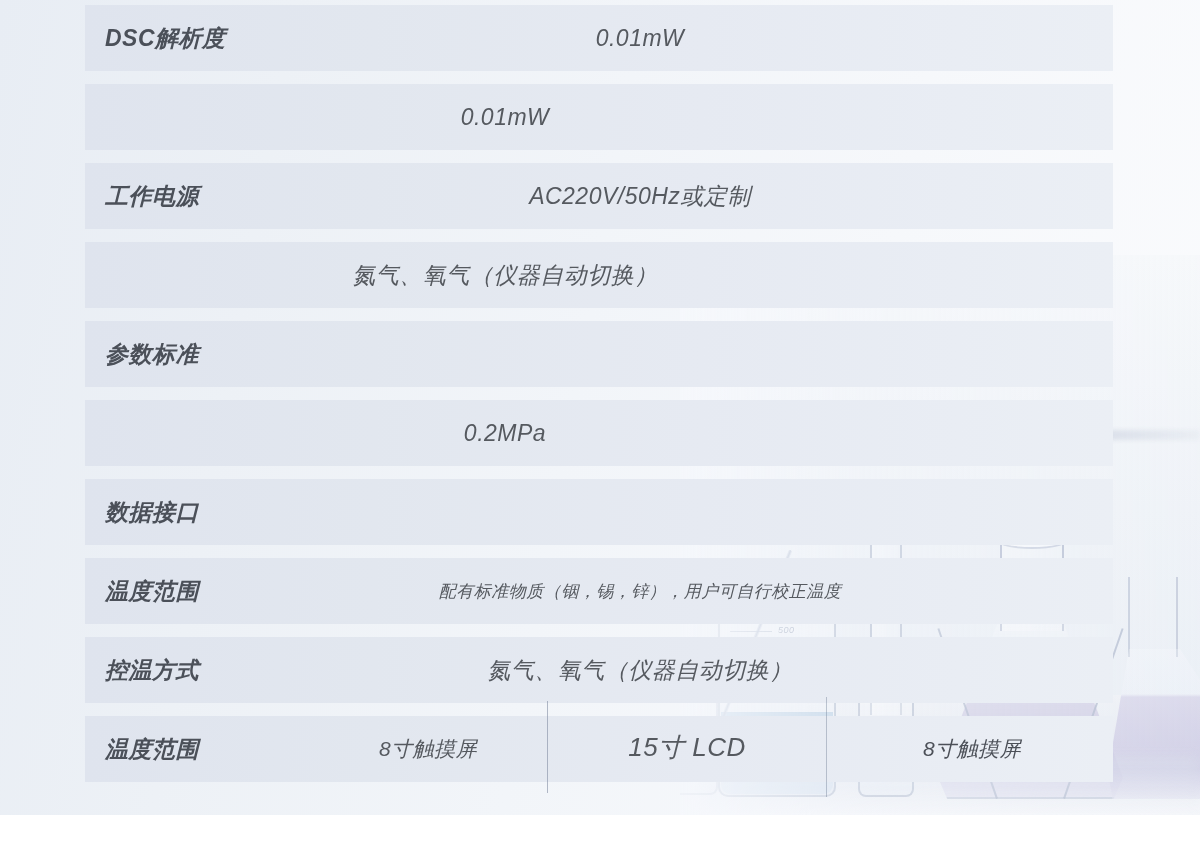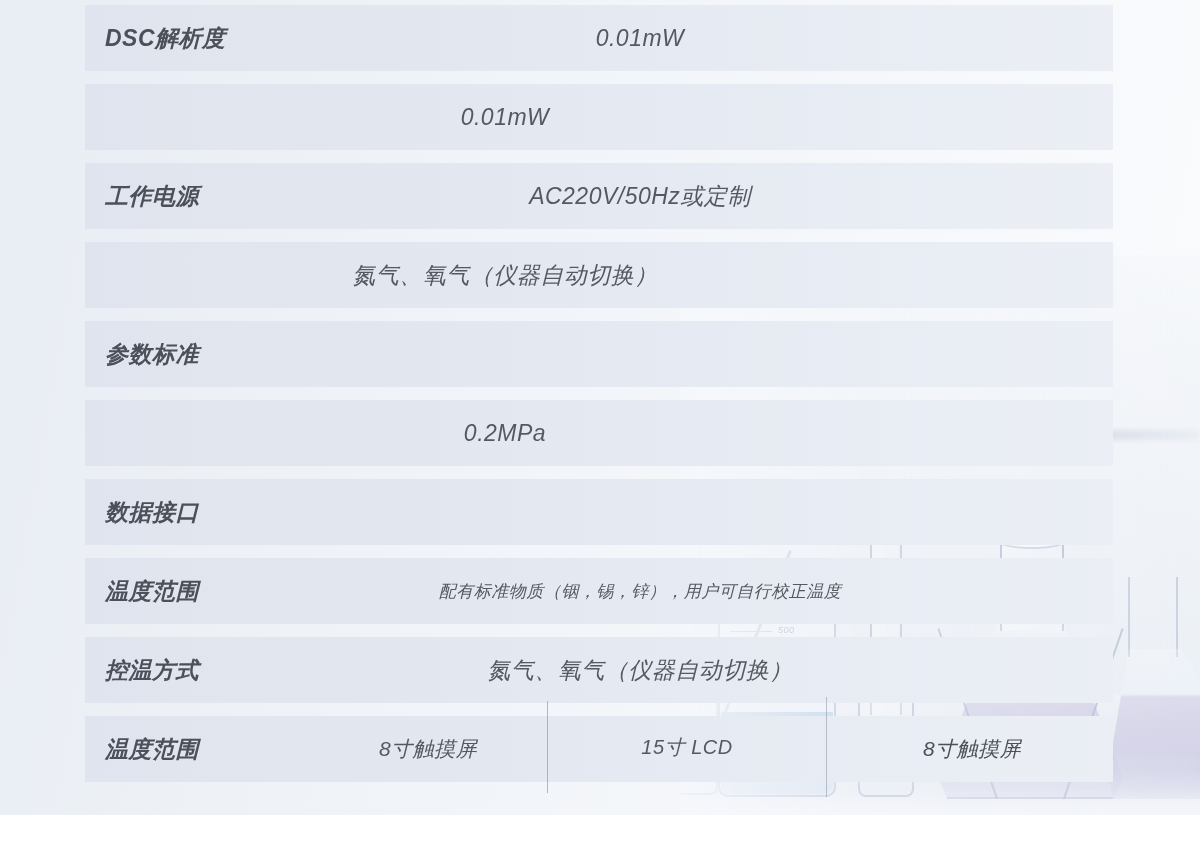--- a/index.html
+++ b/index.html
@@ -341,21 +341,21 @@
     position: relative;
     top: -2px;
   }
   .divider.second {
     height: 100px;
     background: rgba(120,132,155,.45);
   }
   .cell-b {
     width: 270px;
     text-align: center;
-    font-size: 20px;
+    font-size: 26px;
     color: #55595f;
     line-height: 1.42;
     letter-spacing: .5px;
     position: relative;
     top: -2px;
   }
   .cell-b .l2 { display: block; }
   .cell-c {
     flex: 1;
     text-align: center;

